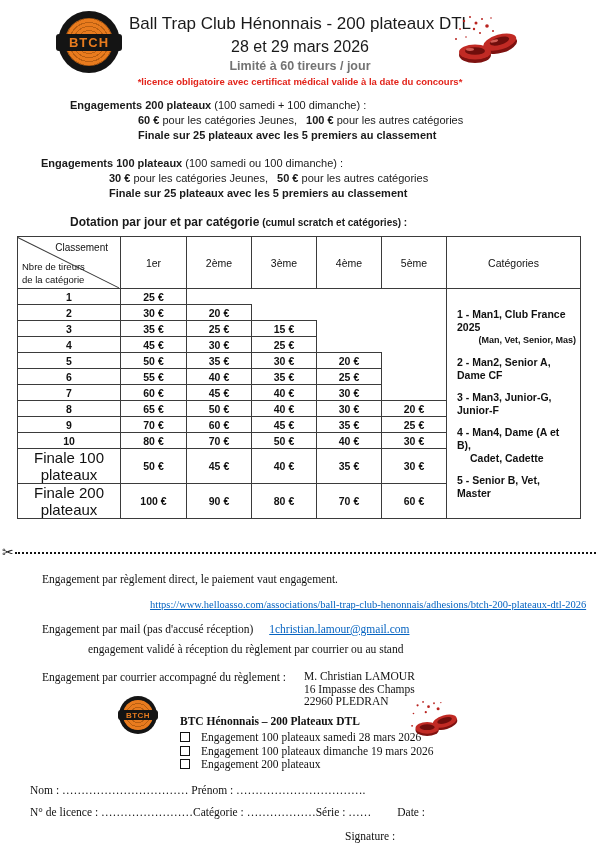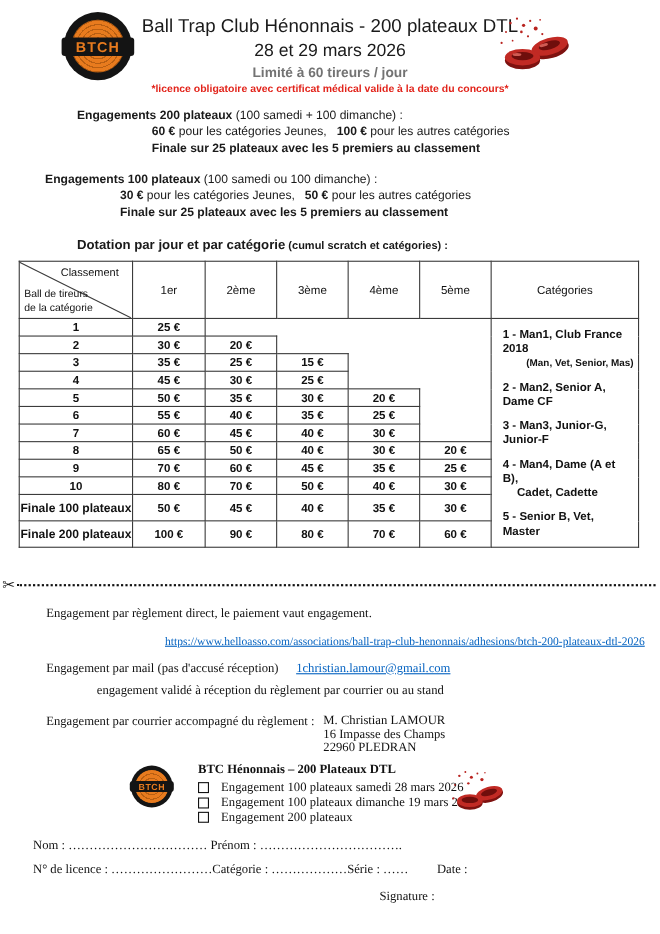--- a/index.html
+++ b/index.html
@@ -44,21 +44,21 @@
 
   
   table{border-collapse:collapse;table-layout:fixed;width:563px;margin:6px 0 0 17px;}
   col.c-lab{width:103px;} col.c-r1{width:66px;} col.c-r{width:65px;} col.c-cat{width:134px;}
   td,th{border:1px solid var(--border);text-align:center;vertical-align:middle;padding:0;
         font-size:10.5px;font-weight:normal;color:#111;}
   tr.hdr{height:52px;} tr.r{height:16px;} tr.rf{height:24px;}
   td.empty{border:none;}
   td.amount{font-weight:bold;}
   td.rowlabel.num{font-weight:bold;}
-  td.rowlabel.fin{font-size:11px;font-weight:bold;}
+  td.rowlabel.fin{font-size:15px;}
   td.corner{position:relative;}
   .corner .ct{position:absolute;top:5px;right:12px;font-size:10px;}
   .corner .cb1{position:absolute;left:4px;bottom:16px;font-size:9.5px;}
   .corner .cb2{position:absolute;left:4px;bottom:3px;font-size:9.5px;}
   .corner .diag{position:absolute;top:0;left:0;width:113px;border-top:1px solid var(--border);
                 transform:rotate(26.5deg);transform-origin:0 0;}
   td.cat-cell{text-align:left;padding:0 4px 0 10px;font-weight:bold;line-height:13px;}
   .cat-sub{text-align:right;font-size:9px;}
   .cat-cont{padding-left:13px;}
   .cat-gap{margin-top:9px;}
@@ -70,21 +70,21 @@
 
   
   .bottom{font-family:"Liberation Serif",serif;font-size:11.5px;color:#111;line-height:14px;}
   .l-direct{margin:12px 0 0 42px;}
   .l-link{margin:12px 0 0 103px;font-size:10.5px;padding-left:47px;}
   .link{text-decoration:underline;cursor:pointer;}
   .l-mail{margin:10px 0 0 42px;}
   .l-mail .email{margin-left:16px;}
   .l-note{margin:6px 0 0 88px;}
   .l-courier{margin:14px 0 0 42px;display:flex;}
-  .addr{margin-left:8px;line-height:12.5px;}
+  .addr{margin-left:18px;line-height:12.5px;}
   .f-heading{margin:6px 0 0 180px;font-weight:bold;font-size:11.5px;}
   .cbx{margin:3px 0 0 180px;}
   .cbx-row{display:flex;align-items:center;height:13.5px;}
   .box{width:8px;height:8px;border:1px solid #111;margin-right:11px;flex:0 0 auto;}
   .l-nom{margin:12px 0 0 30px;}
   .l-lic{margin:8px 0 0 30px;}
   .date-label{margin-left:26px;}
   .l-sig{margin:10px 0 0 345px;}
 </style>
 </head>
@@ -157,39 +157,39 @@
       <col class="c-r">
       <col class="c-r">
       <col class="c-r">
       <col class="c-cat">
   </colgroup>
   <tbody id="prize-body">
       <tr class="hdr">
         <td class="corner">
           <i class="diag"></i>
           <span class="ct">Classement</span>
-          <span class="cb1">Ball de tireurs</span>
+          <span class="cb1">Nbre de tireurs</span>
           <span class="cb2">de la catégorie</span>
         </td>
         <th>1er</th>
         <th>2ème</th>
         <th>3ème</th>
         <th>4ème</th>
         <th>5ème</th>
         <th class="cat-h">Catégories</th>
       </tr>
       <tr class="r">
         <td class="rowlabel num">1</td>
         <td class="amount">25 €</td>
         <td class="empty"></td>
         <td class="empty"></td>
         <td class="empty"></td>
         <td class="empty"></td>
         <td class="cat-cell" rowspan="12">
-          <div class="cat-main">1 - Man1, Club France 2018</div>
+          <div class="cat-main">1 - Man1, Club France 2025</div>
           <div class="cat-sub">(Man, Vet, Senior, Mas)</div>
           <div class="cat-main cat-gap">2 - Man2, Senior A, Dame CF</div>
           <div class="cat-main cat-gap">3 - Man3, Junior-G, Junior-F</div>
           <div class="cat-main cat-gap">4 - Man4, Dame (A et B),</div>
           <div class="cat-cont">Cadet, Cadette</div>
           <div class="cat-main cat-gap">5 - Senior B, Vet, Master</div>
         </td>
       </tr>
       <tr class="r">
         <td class="rowlabel num">2</td>

